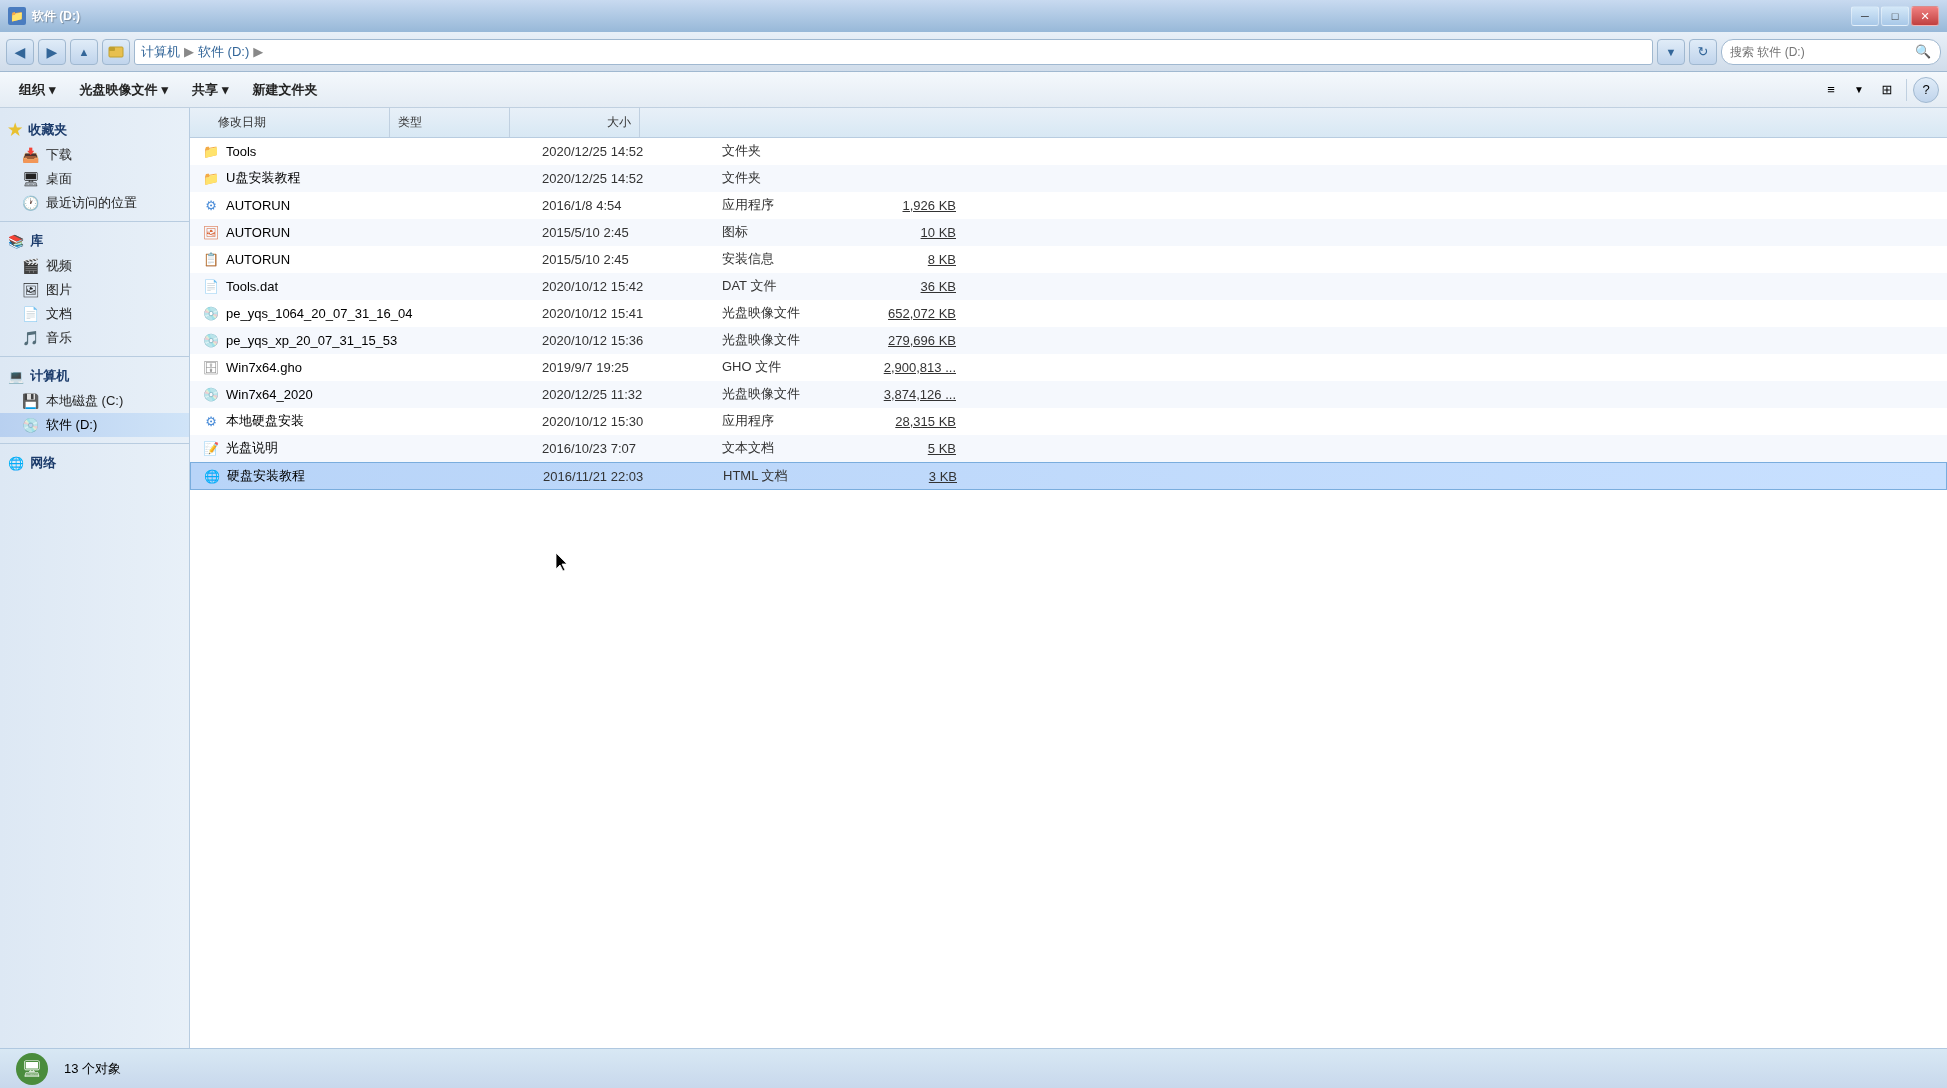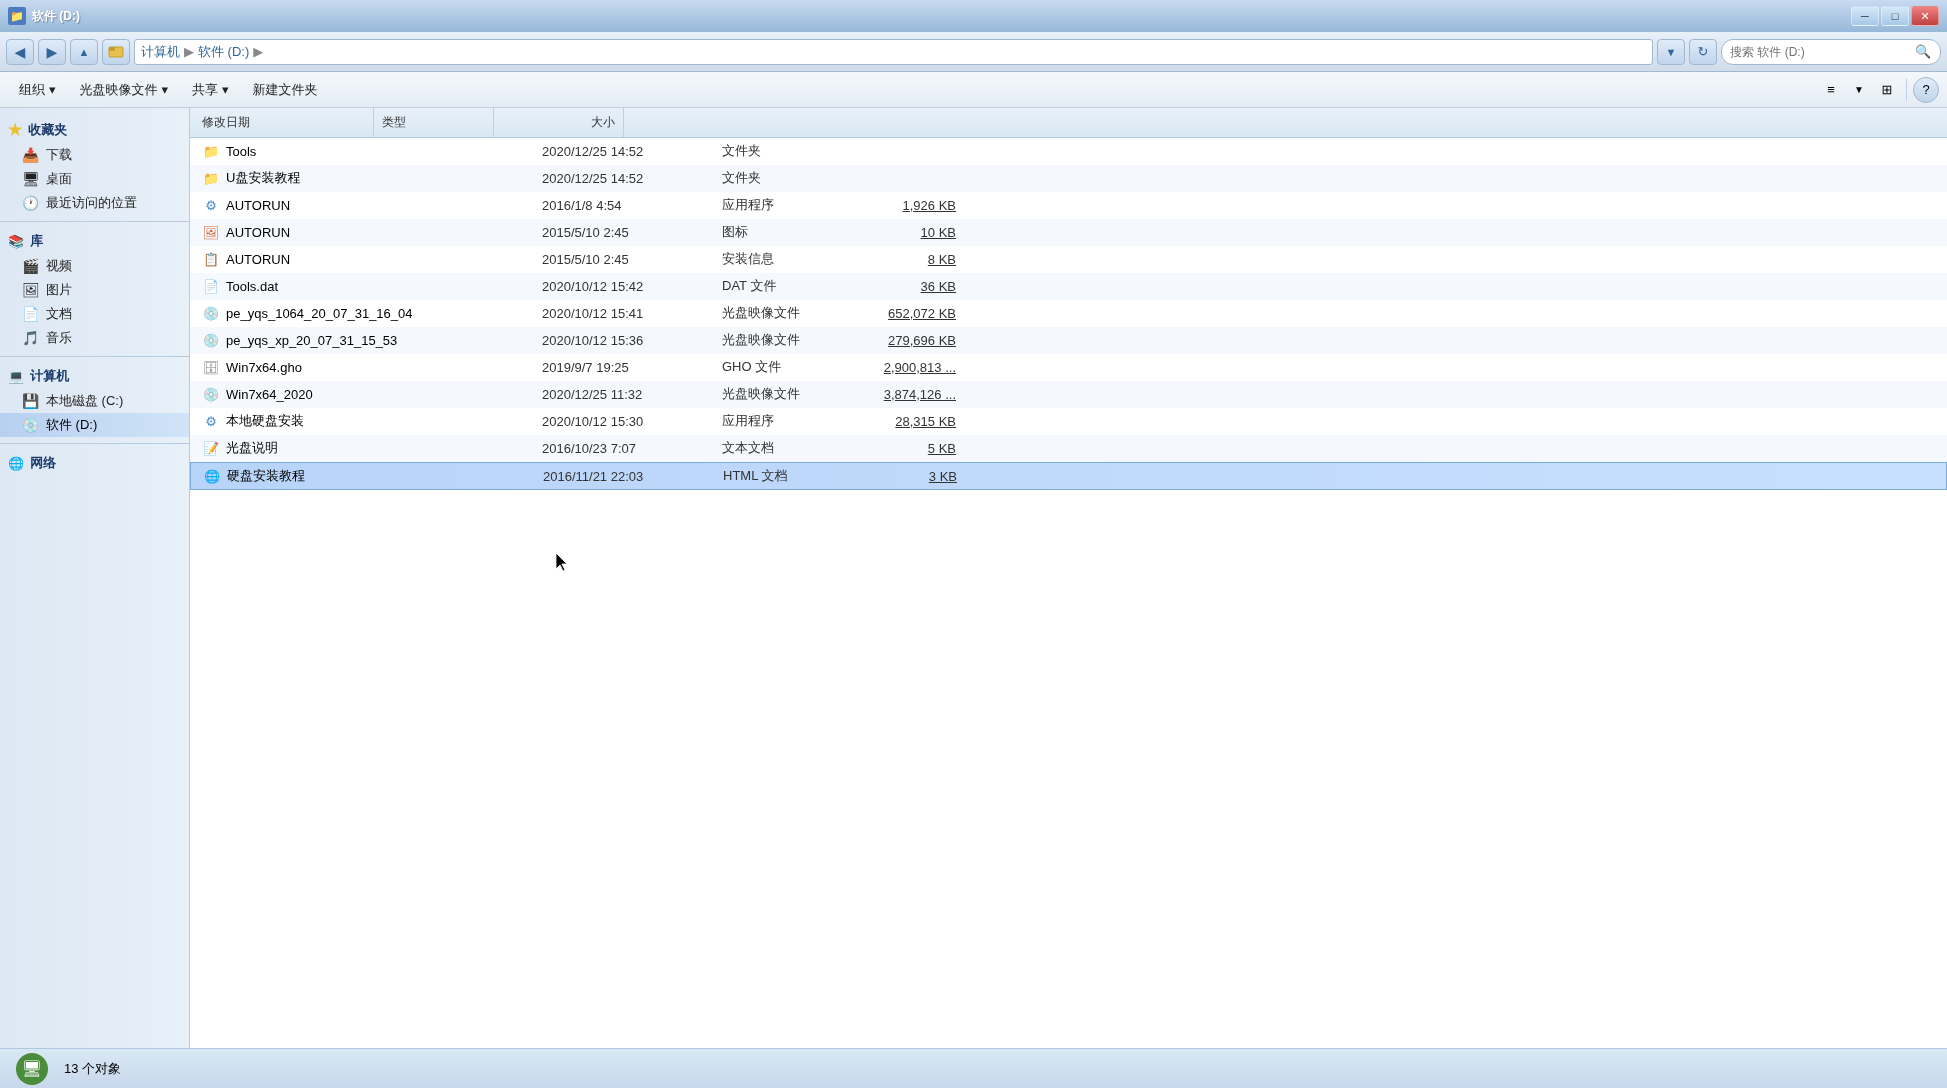--- a/index.html
+++ b/index.html
@@ -128,21 +128,21 @@
       gap: 2px;
     }
     .toolbar-btn {
       height: 28px;
       padding: 0 10px;
       border-radius: 3px;
       border: 1px solid transparent;
       background: transparent;
       cursor: pointer;
       display: flex; align-items: center; gap: 4px;
-      font-size: 13px; color: #222;
+      font-size: 13px; color: #222; font-weight: bold;
     }
     .toolbar-sep { width: 1px; height: 22px; background: #c0d0e0; margin: 0 4px; }
     .toolbar-spacer { flex: 1; }
     .view-btns { display: flex; gap: 2px; }
     .view-btn {
       width: 26px; height: 26px;
       border-radius: 3px;
       border: 1px solid transparent;
       background: transparent;
       cursor: pointer;
@@ -212,21 +212,21 @@
     .file-col-header {
       padding: 6px 8px;
       font-size: 12px;
       color: #333;
       cursor: pointer;
       border-right: 1px solid #c0d0e0;
       white-space: nowrap;
       display: flex; align-items: center; gap: 4px;
     }
     .col-name { width: 340px; }
-    .col-date { width: 180px; }
+    .col-date { width: 180px; margin-left: 16px; }
     .col-type { width: 120px; }
     .col-size { width: 130px; justify-content: flex-end; font-family: Liberation Mono, monospace; }
 
     .file-list { flex: 1; overflow-y: auto; }
     .file-row {
       display: flex;
       align-items: center;
       padding: 2px 4px;
       border-bottom: 1px solid transparent;
       cursor: pointer;

